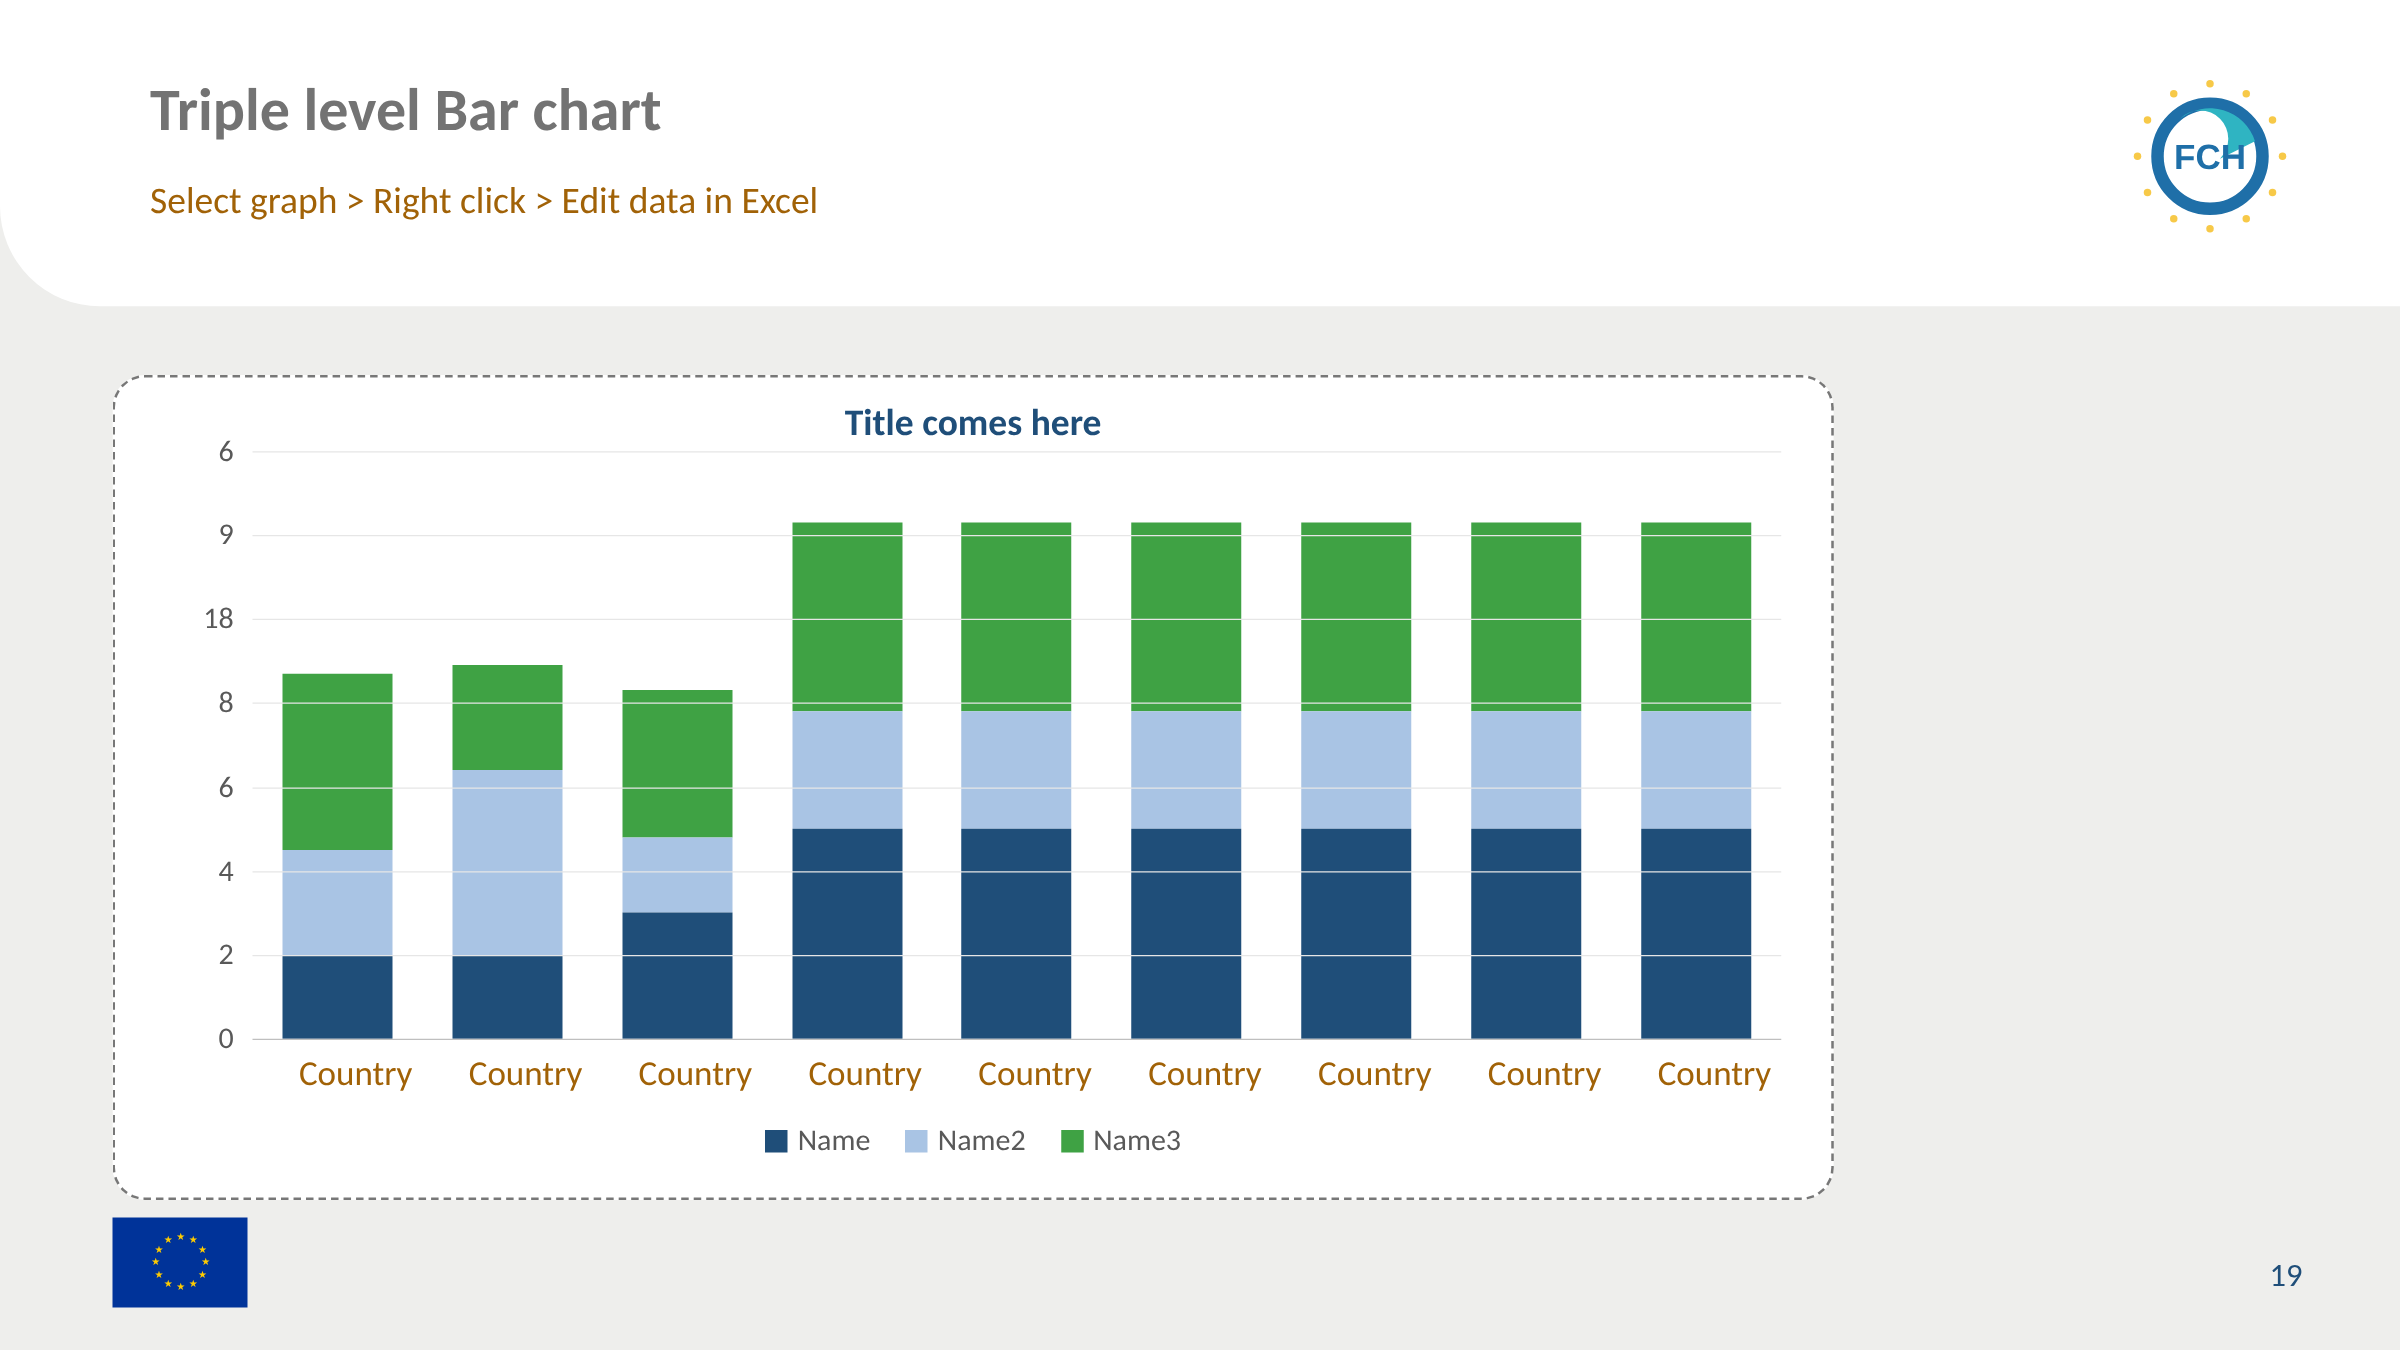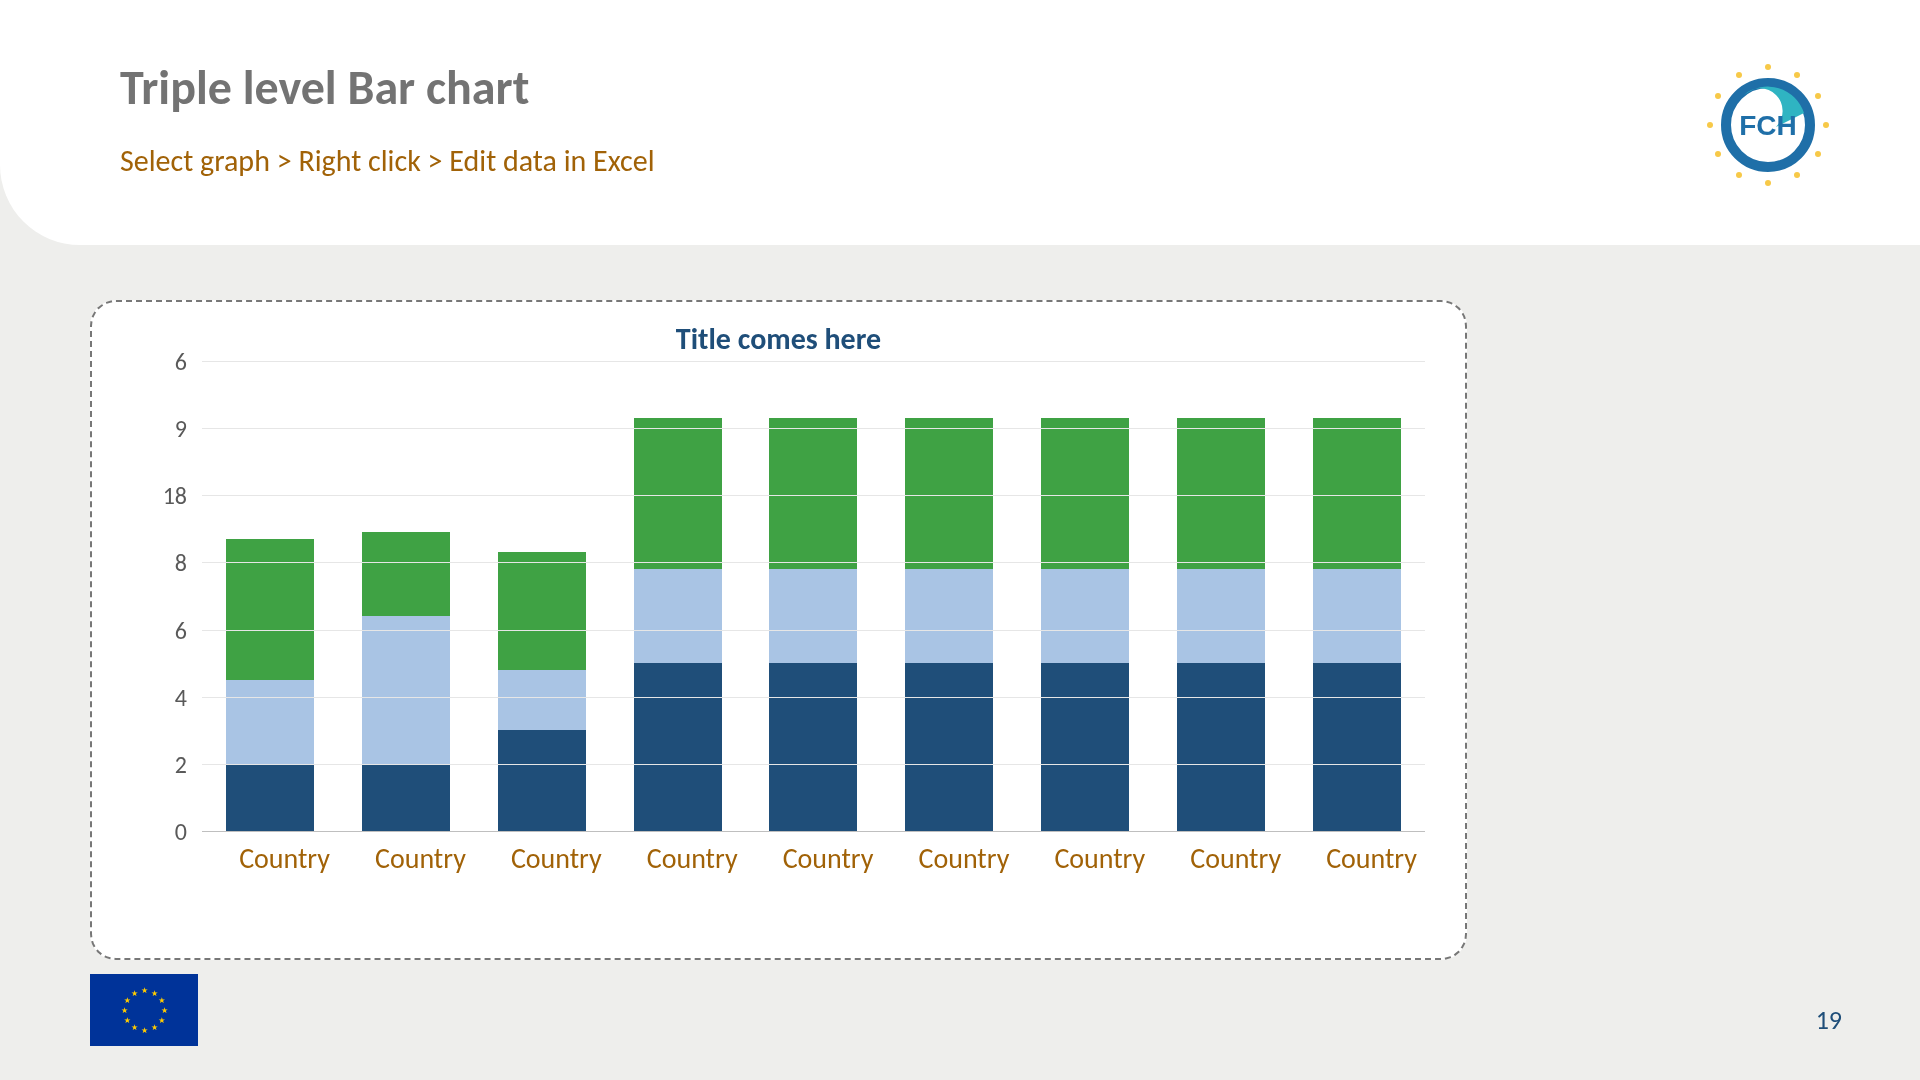--- a/index.html
+++ b/index.html
@@ -288,20 +288,34 @@
       <div class="x-label">Country</div>
       <div class="x-label">Country</div>
       <div class="x-label">Country</div>
       <div class="x-label">Country</div>
       <div class="x-label">Country</div>
       <div class="x-label">Country</div>
       <div class="x-label">Country</div>
       <div class="x-label">Country</div>
     </div>
 
+  <div class="legend" id="legend">
+      <div class="legend-item">
+        <span class="swatch" style="background: rgb(31, 78, 121);"></span>
+        <span>Name</span>
+      </div>
+      <div class="legend-item">
+        <span class="swatch" style="background: rgb(169, 196, 228);"></span>
+        <span>Name2</span>
+      </div>
+      <div class="legend-item">
+        <span class="swatch" style="background: rgb(63, 162, 68);"></span>
+        <span>Name3</span>
+      </div>
+    </div>
 </div>
 
 <div class="eu-flag">
   <div class="ring" id="eu-ring">
       <div class="star" style="transform: translate(0px, -20px);">★</div>
       <div class="star" style="transform: translate(10px, -17.3205px);">★</div>
       <div class="star" style="transform: translate(17.3205px, -10px);">★</div>
       <div class="star" style="transform: translate(20px, -1.22465e-15px);">★</div>
       <div class="star" style="transform: translate(17.3205px, 10px);">★</div>
       <div class="star" style="transform: translate(10px, 17.3205px);">★</div>

